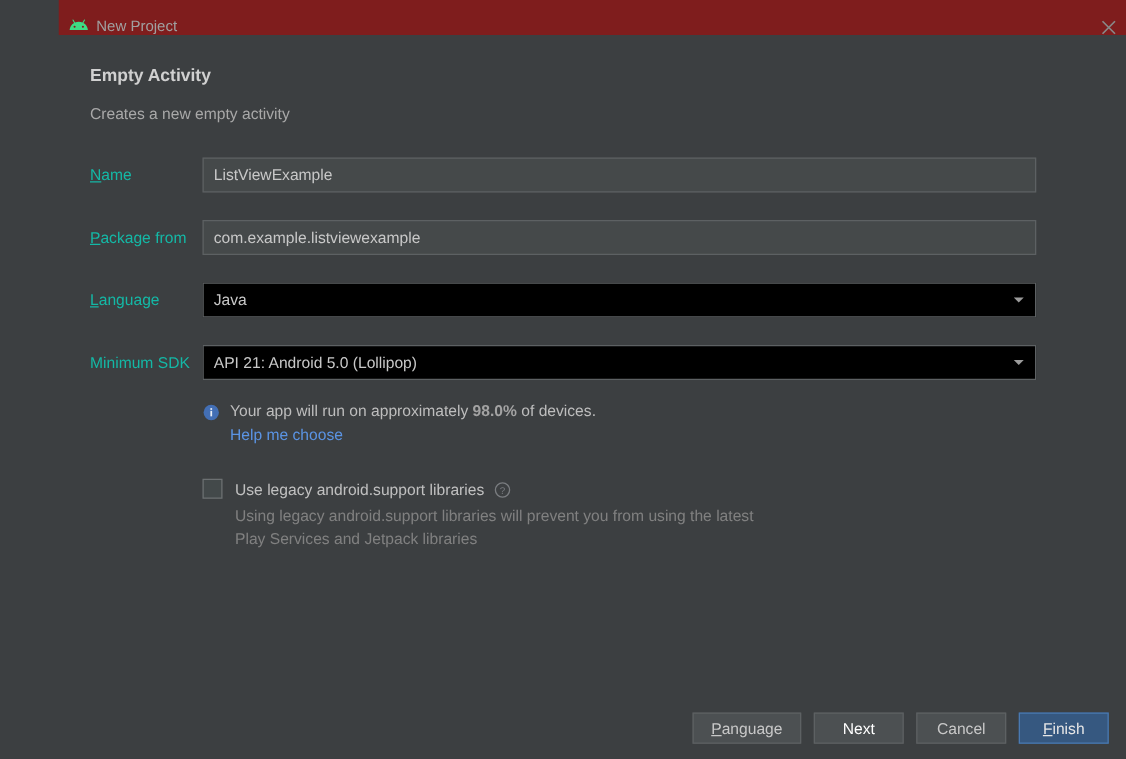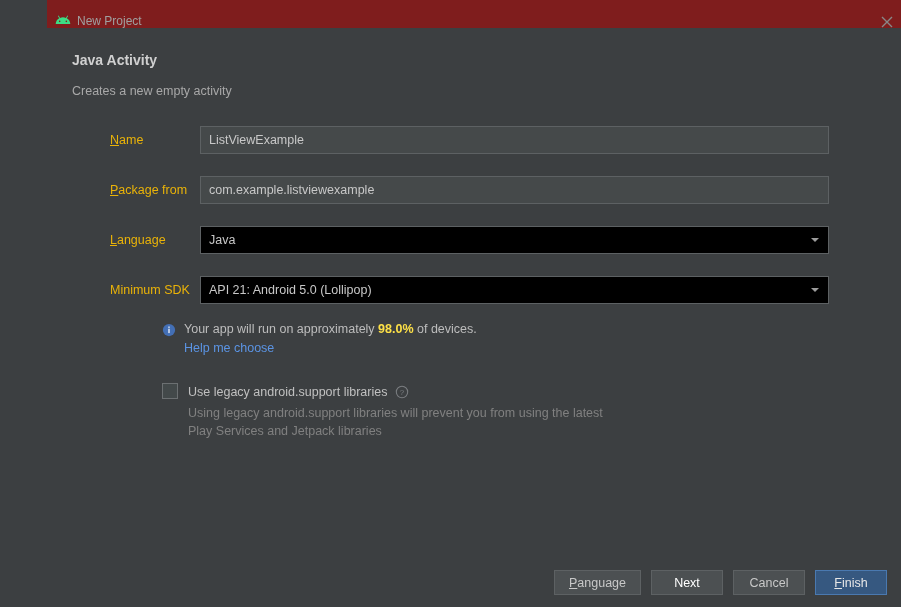--- a/index.html
+++ b/index.html
@@ -34,23 +34,22 @@
       margin-bottom: 16px;
     }
     .subdesc { color: #a8a8a8; margin-bottom: 28px; font-size: 12.5px; }
     .form-row {
       display: flex;
       align-items: center;
       margin-bottom: 22px;
     }
     .form-label {
       width: 90px;
-      color: #eab308;
+      color: #14b8a6;
       font-size: 12.5px;
-      margin-left: 38px;
     }
     .form-label .mn { text-decoration: underline; }
     .field {
       flex: 1;
       height: 28px;
       background: #45494a;
       border: 1px solid #5d6163;
       color: #c8c8c8;
       padding: 0 8px;
       font-size: 12.5px;
@@ -77,21 +76,21 @@
       display:flex;
       align-items:center;
       justify-content:space-between;
       cursor:pointer;
     }
     .caret { width:10px; height:10px; color:#9c9c9c; }
     .info-block { margin-left: 90px; margin-top: -4px; }
     .info-line { display:flex; align-items:flex-start; gap:8px; }
     .info-icon { width:14px; height:14px; color:#436fb5; flex-shrink:0; margin-top:1px; }
     .info-text { color:#bdbdbd; font-size:12.5px; }
-    .info-text .bold { font-weight:700; color:#fde047; }
+    .info-text .bold { font-weight:700; color:#a3a3a3; }
     .help-link { color:#5b94e4; margin-left:22px; margin-top:4px; display:inline-block; font-size:12.5px; cursor:pointer; }
     .checkbox-row { display:flex; align-items:flex-end; gap:10px; margin-left:90px; margin-top:28px; }
     .checkbox {
       width:16px; height:16px;
       border:1px solid #6c7072;
       background:#43494a;
       cursor:pointer;
       flex-shrink:0;
     }
     .cbox-label { color:#c0c0c0; font-size:12.5px; display:flex; align-items:center; gap:8px; }
@@ -128,21 +127,21 @@
     <path fill="#3ddc84" d="M17.6 9.48l1.84-3.18c.16-.31.04-.69-.26-.85a.637.637 0 0 0-.83.22l-1.88 3.24a11.46 11.46 0 0 0-8.94 0L5.65 5.67a.637.637 0 0 0-.83-.22c-.3.16-.42.54-.26.85L6.4 9.48A10.78 10.78 0 0 0 1 18h22a10.78 10.78 0 0 0-5.4-8.52zM7 15.25a1.25 1.25 0 1 1 0-2.5 1.25 1.25 0 0 1 0 2.5zm10 0a1.25 1.25 0 1 1 0-2.5 1.25 1.25 0 0 1 0 2.5z"></path>
   </svg>
   <span class="title">New Project</span>
   <span class="spacer"></span>
   <svg class="close-x" viewBox="0 0 12 12">
     <path stroke="currentColor" stroke-width="1.4" d="M1 1 L11 11 M11 1 L1 11"></path>
   </svg>
 </div>
 
 <div class="content">
-  <div class="heading">Java Activity</div>
+  <div class="heading">Empty Activity</div>
   <div class="subdesc">Creates a new empty activity</div>
 
   <div class="form-row">
     <div class="form-label"><span class="mn">N</span><span>ame</span></div>
     <input class="field" value="ListViewExample" style="">
   </div>
 
   <div class="form-row">
     <div class="form-label"><span class="mn">P</span><span>ackage from</span></div>
     <input class="field" value="com.example.listviewexample" style="">

